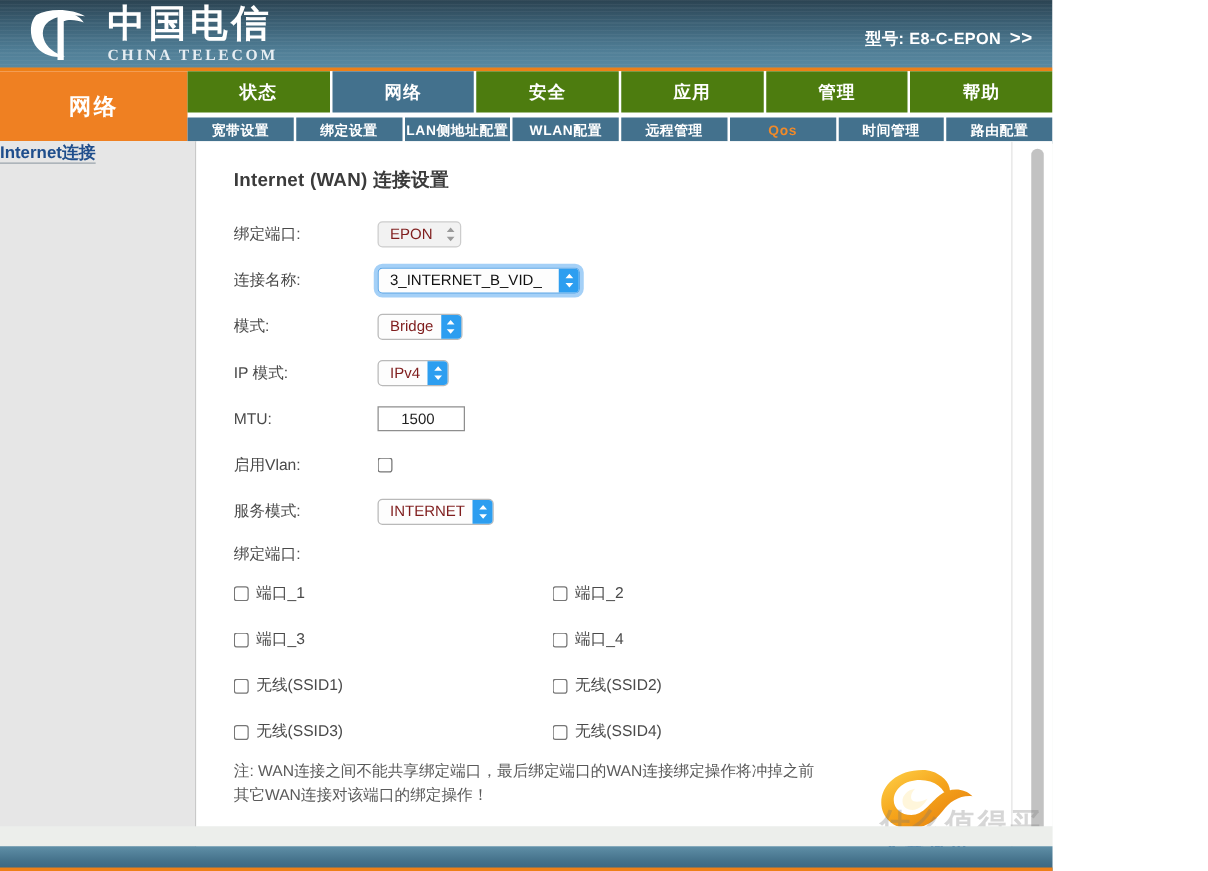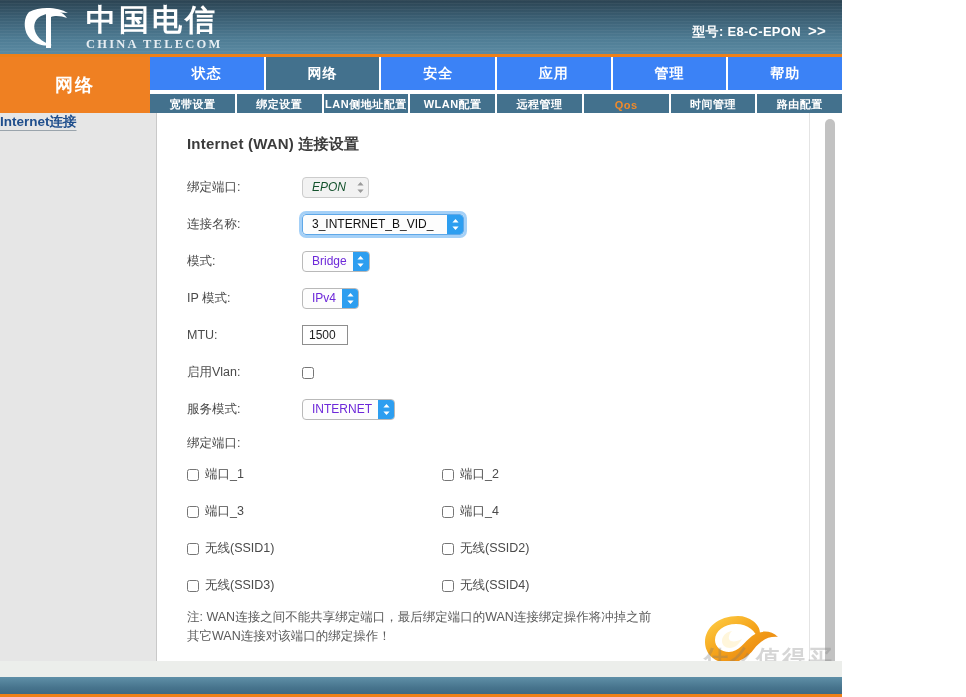--- a/index.html
+++ b/index.html
@@ -118,21 +118,21 @@
     right: 0;
     height: 56px;
   }
   .nav-row1 {
     display: flex;
     height: 33px;
     gap: 2px;
   }
   .nav-row1 .tab {
     flex: 1 1 0;
-    background: #3b82f6;
+    background: #4d7c0f;
     color: #ffffff;
     font-size: 14px;
     font-weight: bold;
     display: flex;
     align-items: center;
     justify-content: center;
     letter-spacing: 1px;
     cursor: pointer;
   }
   .nav-row1 .tab.active {
@@ -230,21 +230,21 @@
     position: relative;
     border: 1px solid #b9b9b9;
     border-radius: 4px;
     background: #fdfdfd;
     height: 19px;
     cursor: pointer;
     box-sizing: content-box;
   }
   .sel-wrap .sel-val {
     font-size: 12px;
-    color: #6d28d9;
+    color: #7f1d1d;
     padding: 0 6px 0 9px;
     white-space: nowrap;
     line-height: 19px;
   }
   .sel-wrap .sel-arrow {
     width: 16px;
     height: 19px;
     background: #2d9ef0;
     border-radius: 0 3px 3px 0;
     display: flex;
@@ -252,21 +252,21 @@
     justify-content: center;
     flex: 0 0 16px;
   }
   .sel-wrap .sel-arrow svg { display:block; }
 
   
   .sel-wrap.disabled {
     background: #f2f2f2;
     border-color: #cccccc;
   }
-  .sel-wrap.disabled .sel-val { color: #14532d; font-style: italic; }
+  .sel-wrap.disabled .sel-val { color: #7f1d1d; }
   .sel-wrap.disabled .sel-arrow {
     background: transparent;
   }
   .sel-wrap.disabled .sel-arrow svg path { fill: #9a9a9a; }
 
   
   .sel-wrap.focused {
     outline: 3px solid rgba(90,170,240,0.55);
     border-color: #5fa8e8;
     border-radius: 4px;
@@ -278,21 +278,21 @@
     color: #111;
   }
 
   input.txt {
     font-family: "Liberation Sans", "DejaVu Sans", sans-serif;
     font-size: 12px;
     color: #222;
     width: 32px;
     height: 16px;
     border: 1px solid #8e8e8e;
-    padding: 1px 6px;
+    padding: 1px 18px;
     background: #ffffff;
   }
 
   input.chk {
     width: 12px;
     height: 12px;
     margin: 0;
     vertical-align: middle;
     cursor: pointer;
   }

